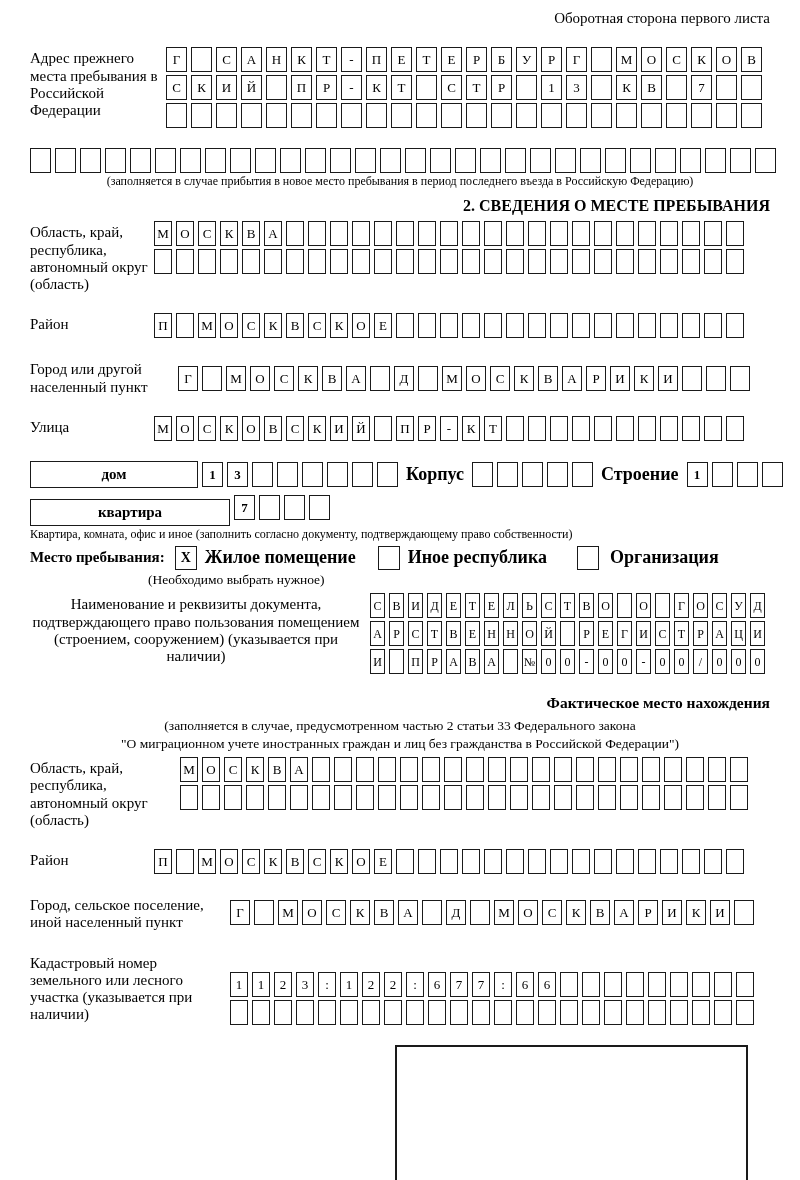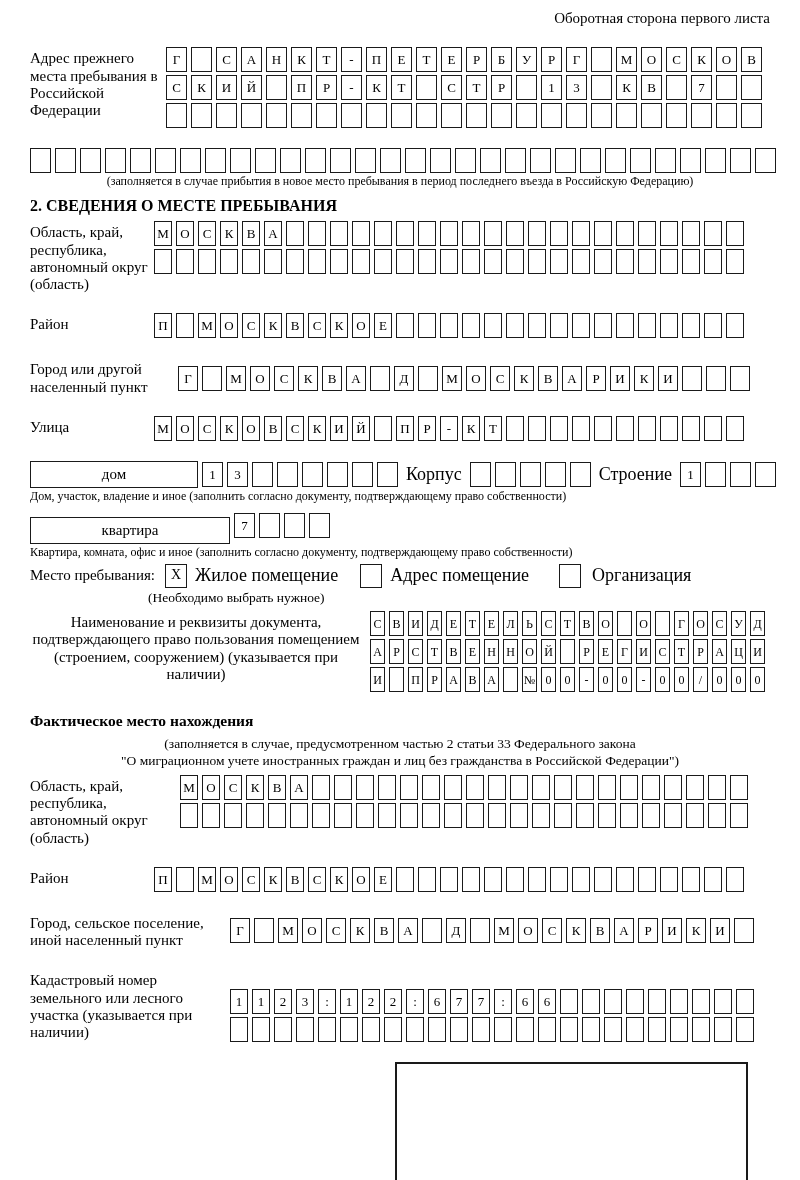--- a/index.html
+++ b/index.html
@@ -23,35 +23,35 @@
     box-sizing:border-box;border:1.6px solid #1a1a1a;height:25px;
     display:flex;align-items:center;justify-content:center;
     font-size:13px;line-height:1;flex:0 0 auto;background:#fff;
   }
   .cells-lg .cell{width:21px;}
   .cells-g  .cell{width:20px;}
   .cells-md .cell{width:18px;}
   .cells-sm .cell{width:15px;height:25px;font-size:12px;}
   .caption{font-size:12px;margin:2px 0 4px 0;}
   .center{text-align:center;}
-  .section-title{text-align:left;font-weight:bold;font-size:16px;margin:8px 0 6px 0;}
-  .inline-row{display:flex;align-items:center;margin-bottom:2px;}
+  .section-title{text-align:right;font-weight:bold;font-size:16px;margin:8px 0 6px 0;}
+  .inline-row{display:flex;align-items:center;margin-bottom:2px;font-weight:bold;}
   .wide-box{
     box-sizing:border-box;border:1.6px solid #1a1a1a;height:27px;
     display:flex;align-items:center;justify-content:center;font-size:15px;background:#fff;
   }
   .wb168{width:168px;flex:0 0 168px;}
   .wb200{width:200px;flex:0 0 200px;margin-top:9px;}
   .small-label{font-size:18px;margin:0 8px;}
   .checkbox{
     box-sizing:border-box;border:1.6px solid #1a1a1a;width:22px;height:24px;flex:0 0 22px;
     display:flex;align-items:center;justify-content:center;font-size:14px;background:#fff;
   }
   .stay-note{font-size:13.5px;margin:1px 0 6px 118px;}
-  .fact-title{text-align:left;font-weight:bold;font-size:15.5px;margin:10px 0 6px 0;}
+  .fact-title{text-align:right;font-weight:bold;font-size:15.5px;margin:10px 0 6px 0;}
   .fact-caption{text-align:center;font-size:13.5px;margin:0 0 2px 0;}
   .pad-top18{padding-top:20px;}
   .confirm-box{
     box-sizing:border-box;border:2px solid #1a1a1a;width:353px;height:170px;
     margin:6px 0 4px 365px;background:#fff;
   }
   .confirm-caption{width:420px;margin-left:332px;text-align:center;font-size:13.5px;}
   .mb6{margin-bottom:6px;}
 </style>
 </head>
@@ -362,40 +362,39 @@
         <span class="cell"></span>
       </div>
     <span class="small-label">Строение</span>
     <div class="cells cells-lg">
         <span class="cell">1</span>
         <span class="cell"></span>
         <span class="cell"></span>
         <span class="cell"></span>
       </div>
   </div>
-  <div class="caption">Дом, участок, владение и иное (заполнить согласно документу, подтверждающему право собственности)</div>
 
   <div class="inline-row">
     <div class="wide-box wb200">квартира</div>
     <span class="small-label" style="margin:0 2px;"></span>
     <div class="cells cells-lg">
         <span class="cell">7</span>
         <span class="cell"></span>
         <span class="cell"></span>
         <span class="cell"></span>
       </div>
   </div>
   <div class="caption">Квартира, комната, офис и иное (заполнить согласно документу, подтверждающему право собственности)</div>
 
   <div class="inline-row" style="margin-top:4px;">
     <span>Место пребывания:</span>
     <span class="checkbox" style="margin-left:10px;">X</span>
     <span class="small-label">Жилое помещение</span>
     <span class="checkbox" style="margin-left:14px;"></span>
-    <span class="small-label">Адрес помещение</span>
+    <span class="small-label">Иное республика</span>
     <span class="checkbox" style="margin-left:22px;"></span>
     <span class="small-label" style="margin-left:11px;">Организация</span>
   </div>
   <div class="stay-note">(Необходимо выбрать нужное)</div>
 
   <div class="group">
     <div class="label w340">Наименование и реквизиты документа, подтверждающего право пользования помещением (строением, сооружением) (указывается при наличии)</div>
     <div class="rows">
       <div class="cells cells-sm">
           <span class="cell">С</span>

